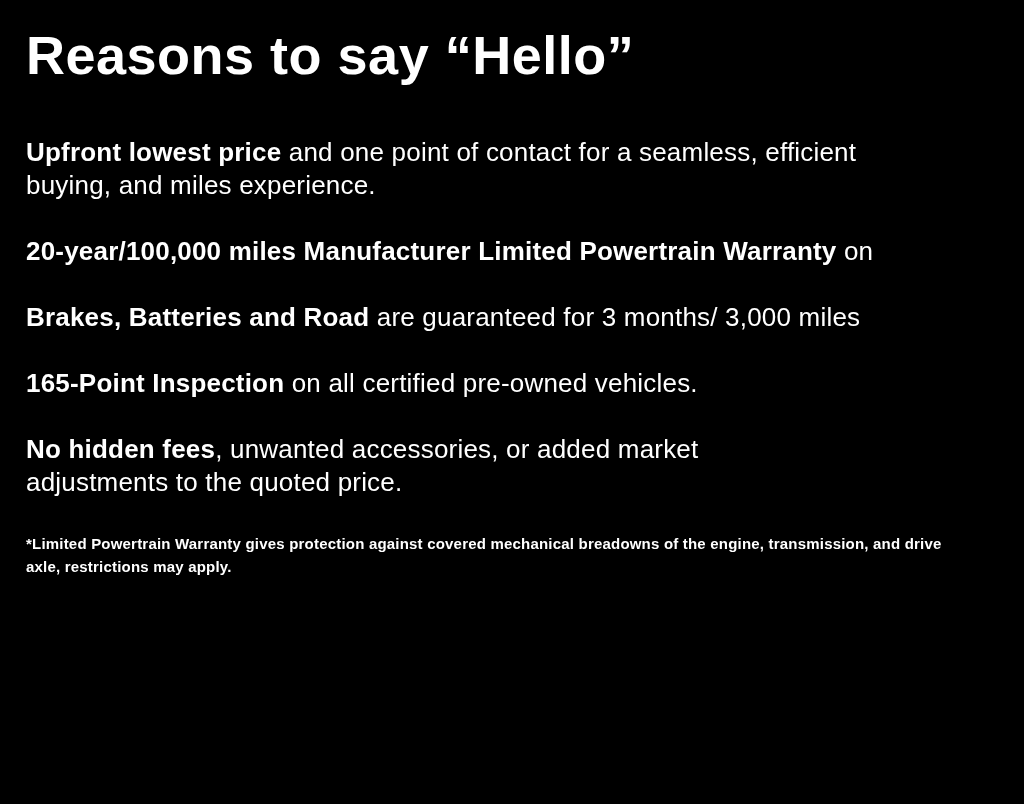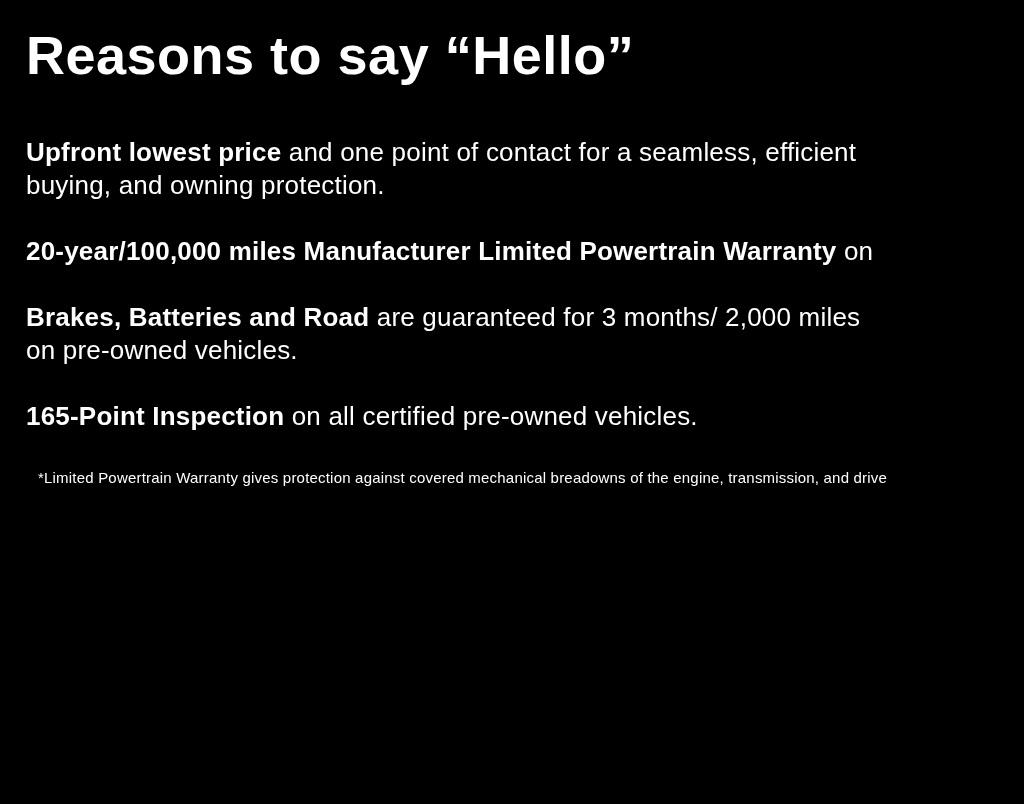--- a/index.html
+++ b/index.html
@@ -34,60 +34,64 @@
     font-weight: 400;
     letter-spacing: 0.2px;
   }
   .reason .line {
     display: block;
   }
   .reason strong {
     font-weight: 700;
   }
   .footnote {
-    margin: 26px 0 0 12px;
+    margin: 26px 0 0 0;
     font-size: 15px;
     line-height: 23px;
-    font-weight: 400;
+    font-weight: 700;
     letter-spacing: 0.2px;
   }
   .footnote .line {
     display: block;
   }
 </style>
 </head>
 <body>
 
 <div class="page">
 
   <h1 class="title">Reasons to say “Hello”</h1>
 
   <div>
 
     <p class="reason">
       <span class="line"><strong>Upfront lowest price</strong><span> and one point of contact for a seamless, efficient</span></span>
-      <span class="line">buying, and owning protection.</span>
+      <span class="line">buying, and miles experience.</span>
     </p>
 
     <p class="reason">
       <span class="line"><strong>20-year/100,000 miles Manufacturer Limited Powertrain Warranty</strong><span> on</span></span>
     </p>
 
     <p class="reason">
-      <span class="line"><strong>Brakes, Batteries and Road</strong><span> are guaranteed for 3 months/ 2,000 miles</span></span>
-      <span class="line">on pre-owned vehicles.</span>
+      <span class="line"><strong>Brakes, Batteries and Road</strong><span> are guaranteed for 3 months/ 3,000 miles</span></span>
     </p>
 
 
     <p class="reason">
       <span class="line"><strong>165-Point Inspection</strong><span> on all certified pre-owned vehicles.</span></span>
       <span class="line"></span>
     </p>
 
 
+    <p class="reason">
+      <span class="line"><strong>No hidden fees</strong><span>, unwanted accessories, or added market</span></span>
+      <span class="line">adjustments to the quoted price.</span>
+    </p>
 
   </div>
 
   <p class="footnote">
     <span class="line">*Limited Powertrain Warranty gives protection against covered mechanical breadowns of the engine, transmission, and drive</span>
+    <span class="line">axle, restrictions may apply.</span>
   </p>
 
 </div>
 
 </body></html>

